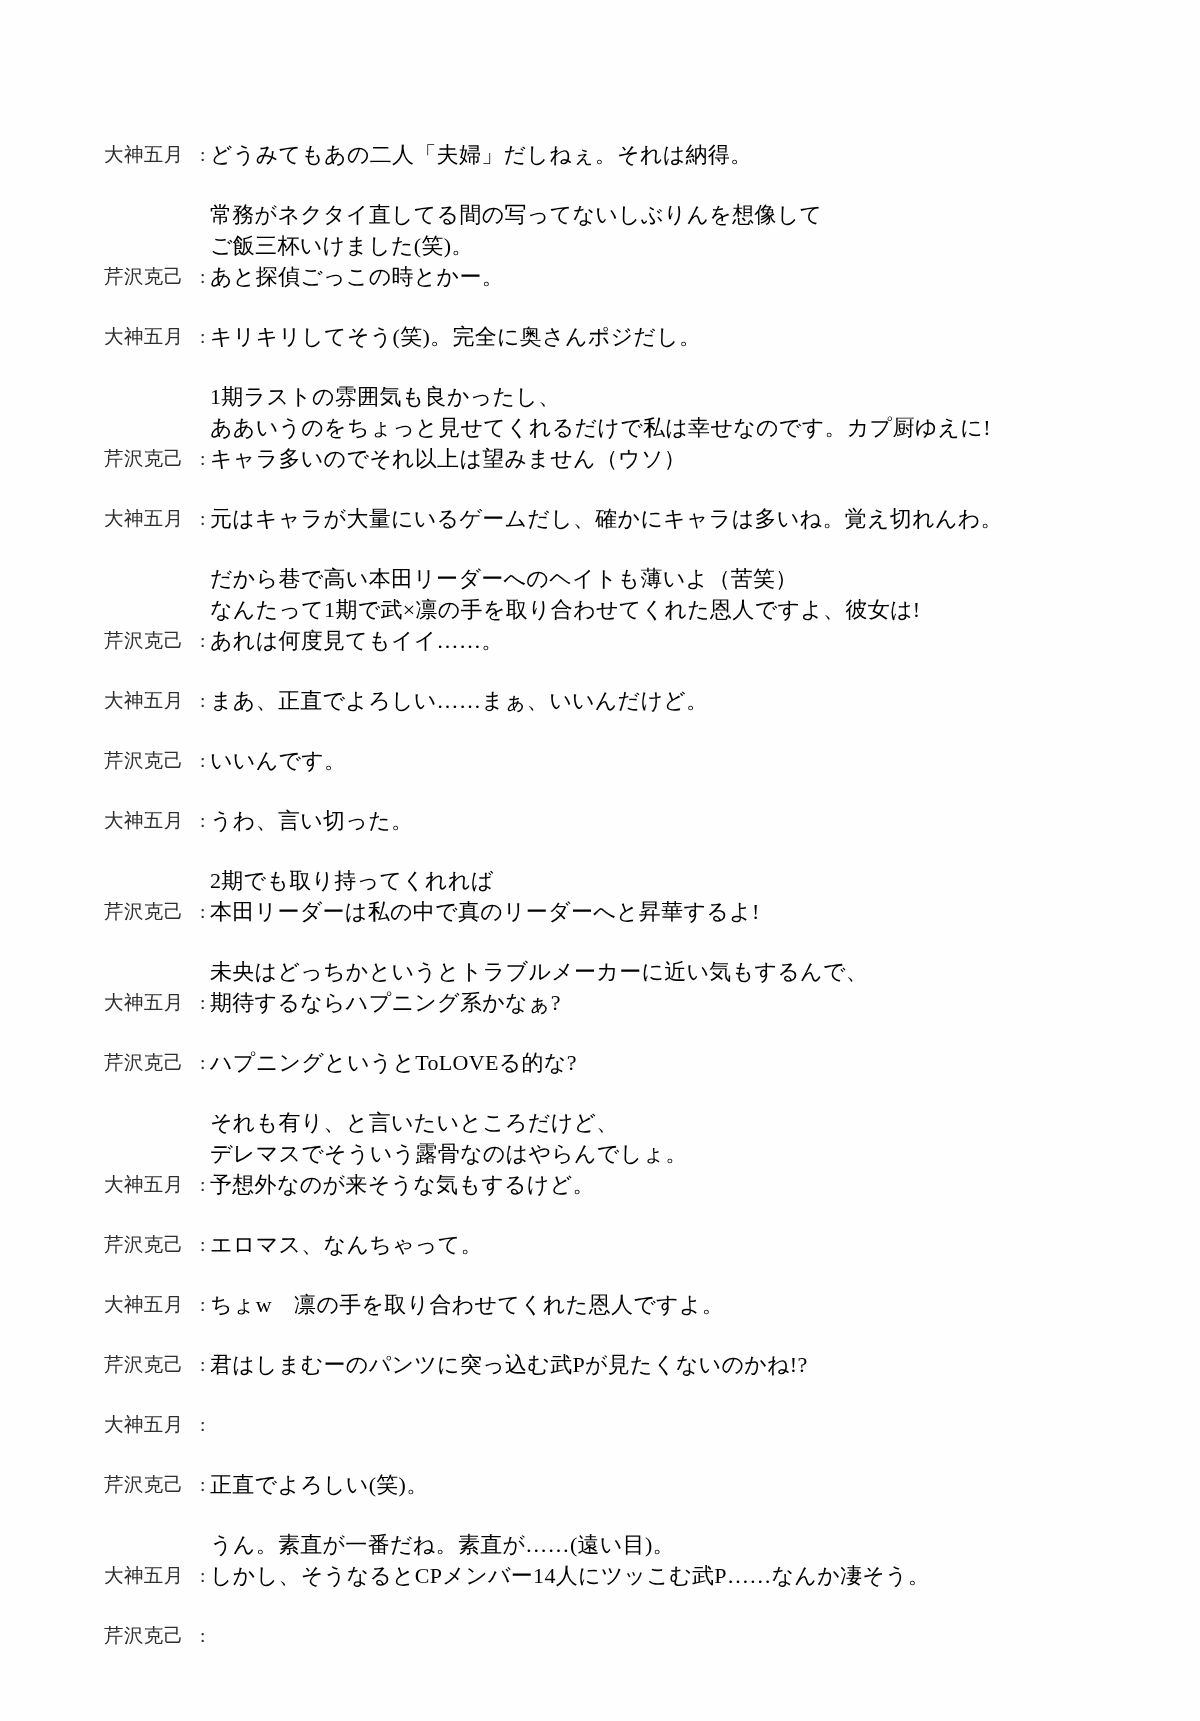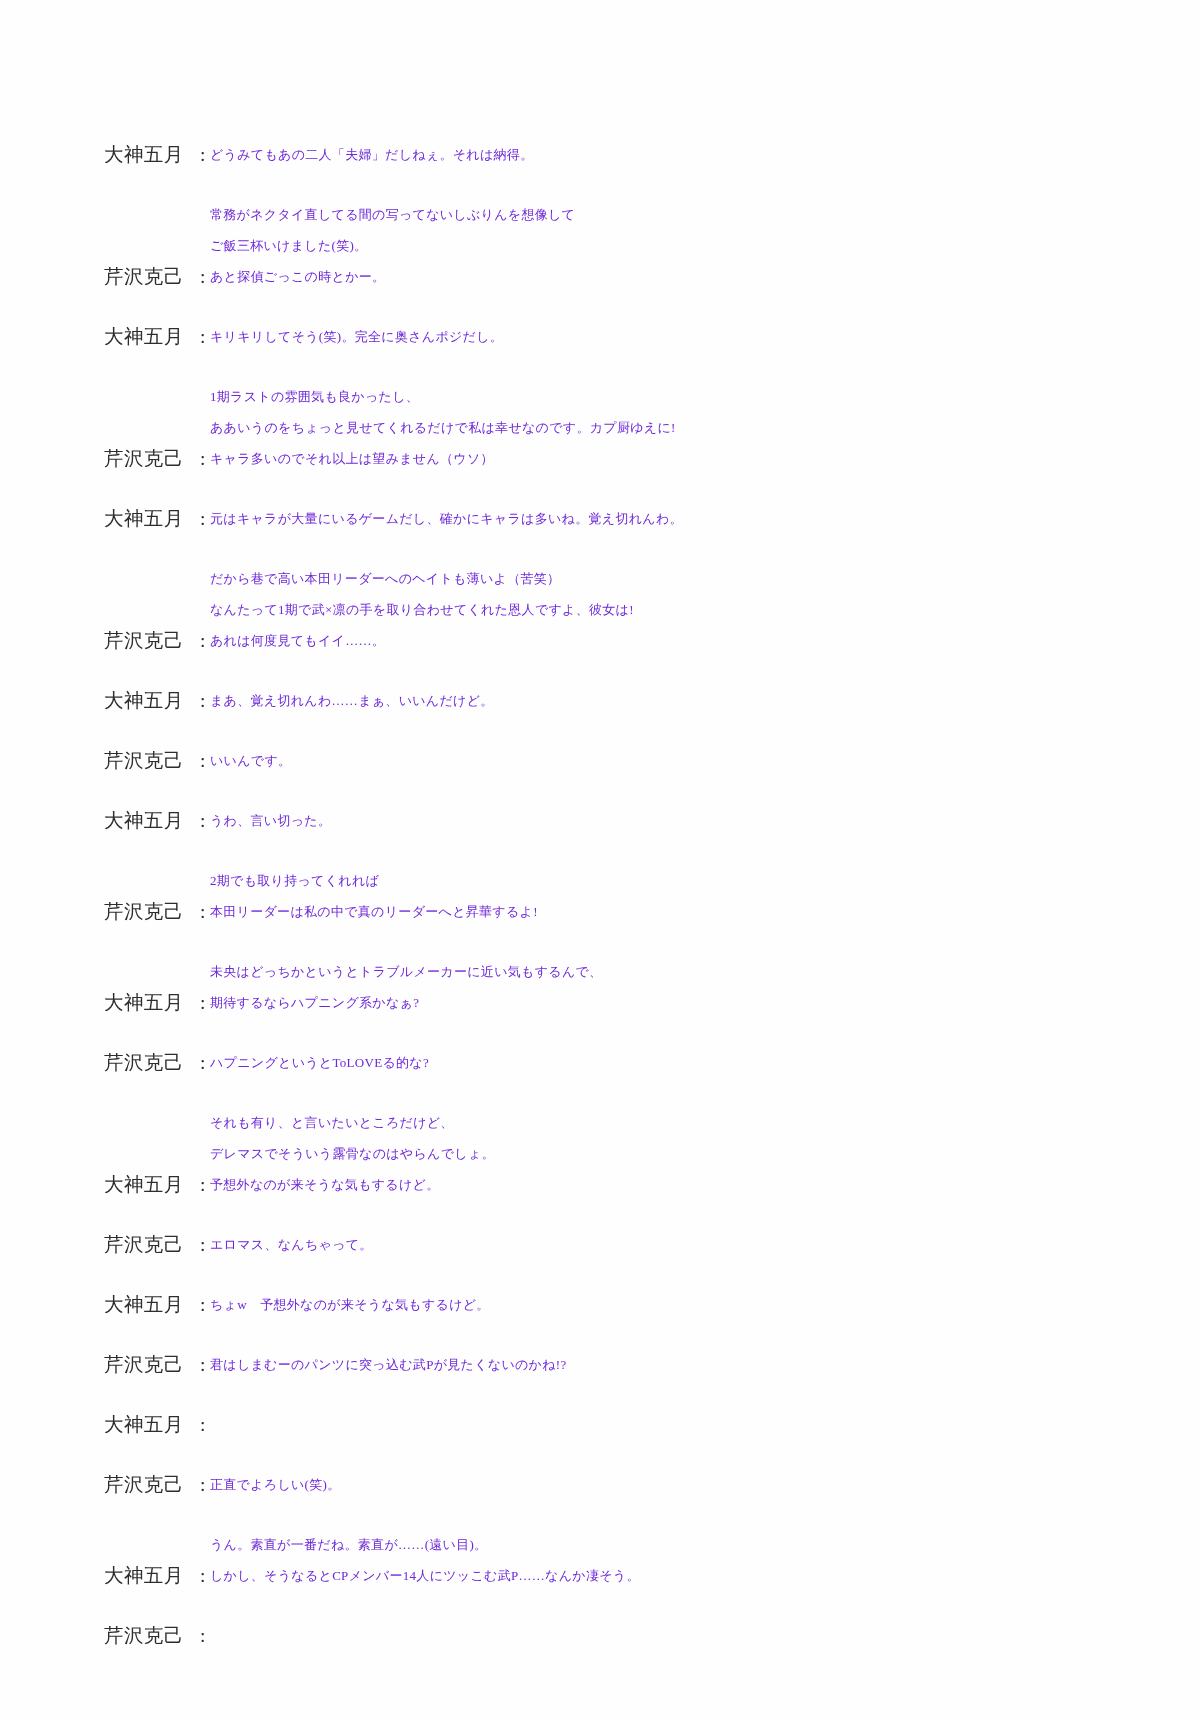--- a/index.html
+++ b/index.html
@@ -46,23 +46,23 @@
   }
   .colon {
     flex: 0 0 auto;
     font-size: 19.5px;
     line-height: 31px;
     color: #2d2d2d;
     width: 8px;
   }
   .text {
     flex: 1 1 auto;
-    font-size: 13px;
+    font-size: 22px;
     line-height: 31px;
-    color: #6d28d9;
+    color: #000000;
     letter-spacing: 0.3px;
     white-space: pre-wrap;
     padding-left: 2px;
   }
 </style>
 </head>
 <body>
 
 <div class="page">
   <div class="content" id="transcript">
@@ -98,21 +98,21 @@
       <div class="line">
         <div class="speaker">芹沢克己</div>
         <div class="colon">:</div>
         <div class="text">だから巷で高い本田リーダーへのヘイトも薄いよ（苦笑）
 なんたって1期で武×凛の手を取り合わせてくれた恩人ですよ、彼女は!
 あれは何度見てもイイ……。</div>
       </div>
       <div class="line">
         <div class="speaker">大神五月</div>
         <div class="colon">:</div>
-        <div class="text">まあ、覚え切れんわ……まぁ、いいんだけど。</div>
+        <div class="text">まあ、正直でよろしい……まぁ、いいんだけど。</div>
       </div>
       <div class="line">
         <div class="speaker">芹沢克己</div>
         <div class="colon">:</div>
         <div class="text">いいんです。</div>
       </div>
       <div class="line">
         <div class="speaker">大神五月</div>
         <div class="colon">:</div>
         <div class="text">うわ、言い切った。</div>
@@ -142,21 +142,21 @@
 予想外なのが来そうな気もするけど。</div>
       </div>
       <div class="line">
         <div class="speaker">芹沢克己</div>
         <div class="colon">:</div>
         <div class="text">エロマス、なんちゃって。</div>
       </div>
       <div class="line">
         <div class="speaker">大神五月</div>
         <div class="colon">:</div>
-        <div class="text">ちょw　予想外なのが来そうな気もするけど。</div>
+        <div class="text">ちょw　凛の手を取り合わせてくれた恩人ですよ。</div>
       </div>
       <div class="line">
         <div class="speaker">芹沢克己</div>
         <div class="colon">:</div>
         <div class="text">君はしまむーのパンツに突っ込む武Pが見たくないのかね!?</div>
       </div>
       <div class="line">
         <div class="speaker">大神五月</div>
         <div class="colon">:</div>
       </div>

